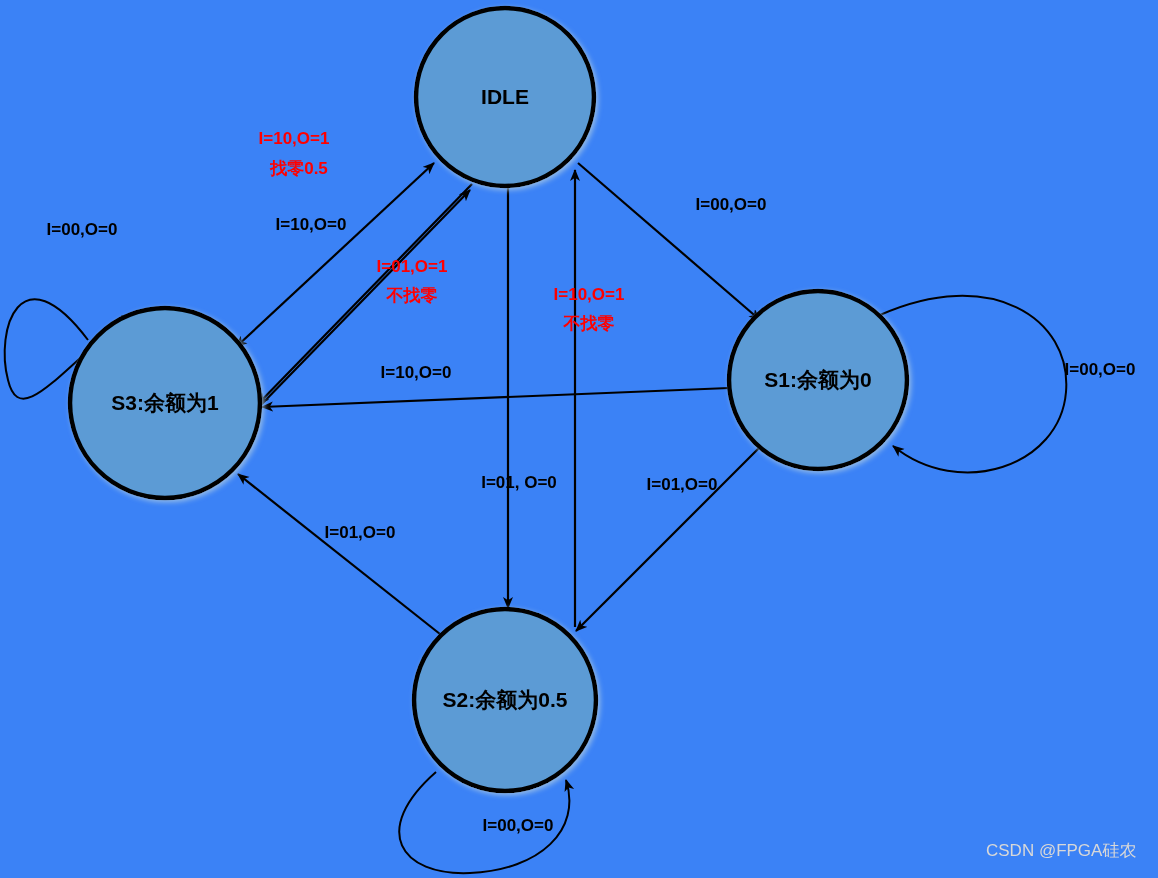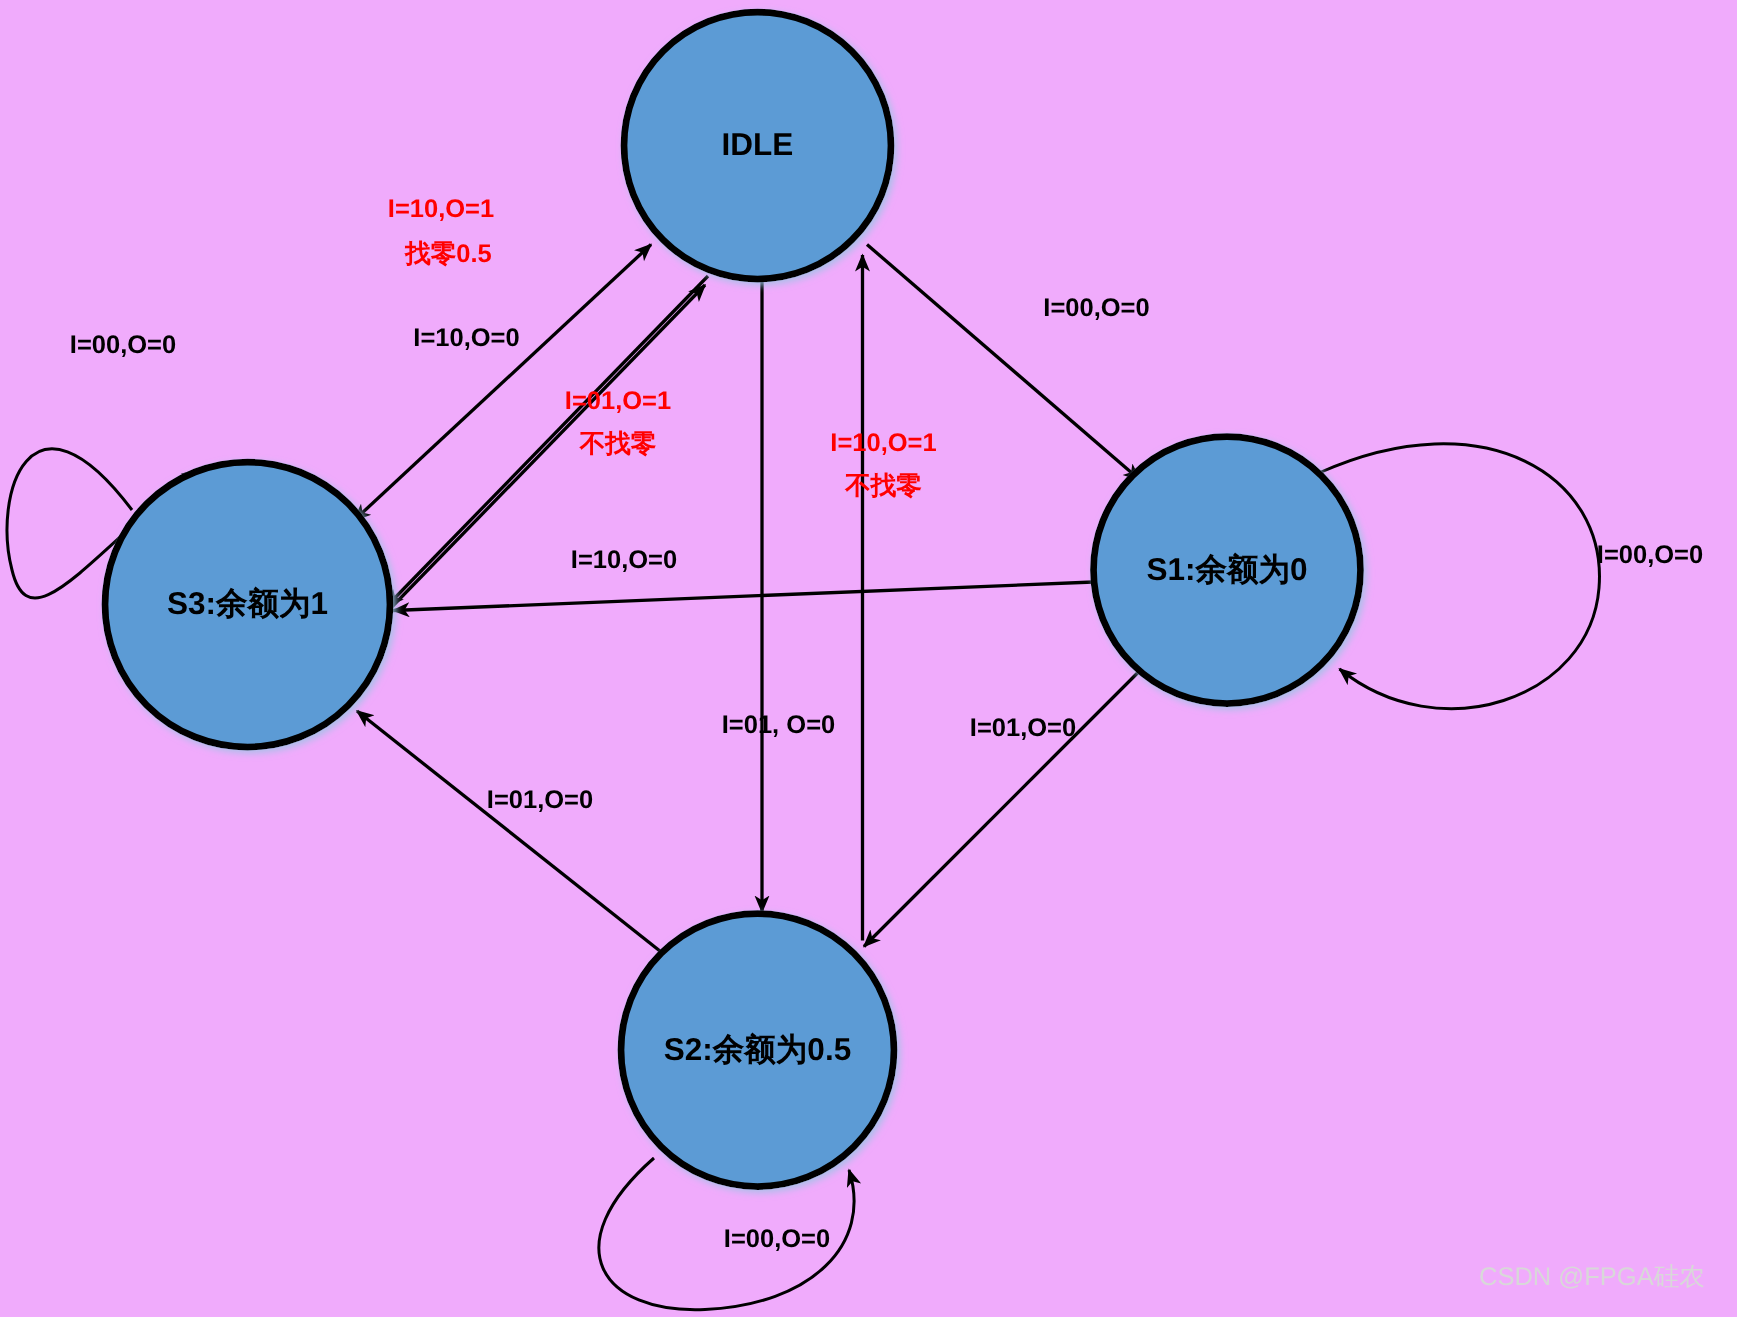--- a/index.html
+++ b/index.html
@@ -4,21 +4,21 @@
 <style>
   html, body {
     margin: 0;
     padding: 0;
     background: #ffffff;
   }
   #canvas {
     position: relative;
     width: 1158px;
     height: 878px;
-    background: #f0abfc;
+    background: #3b82f6;
     font-family: "Liberation Sans", "DejaVu Sans", sans-serif;
     overflow: hidden;
   }
   #diagram {
     position: absolute;
     left: 0;
     top: 0;
     width: 1158px;
     height: 878px;
   }

